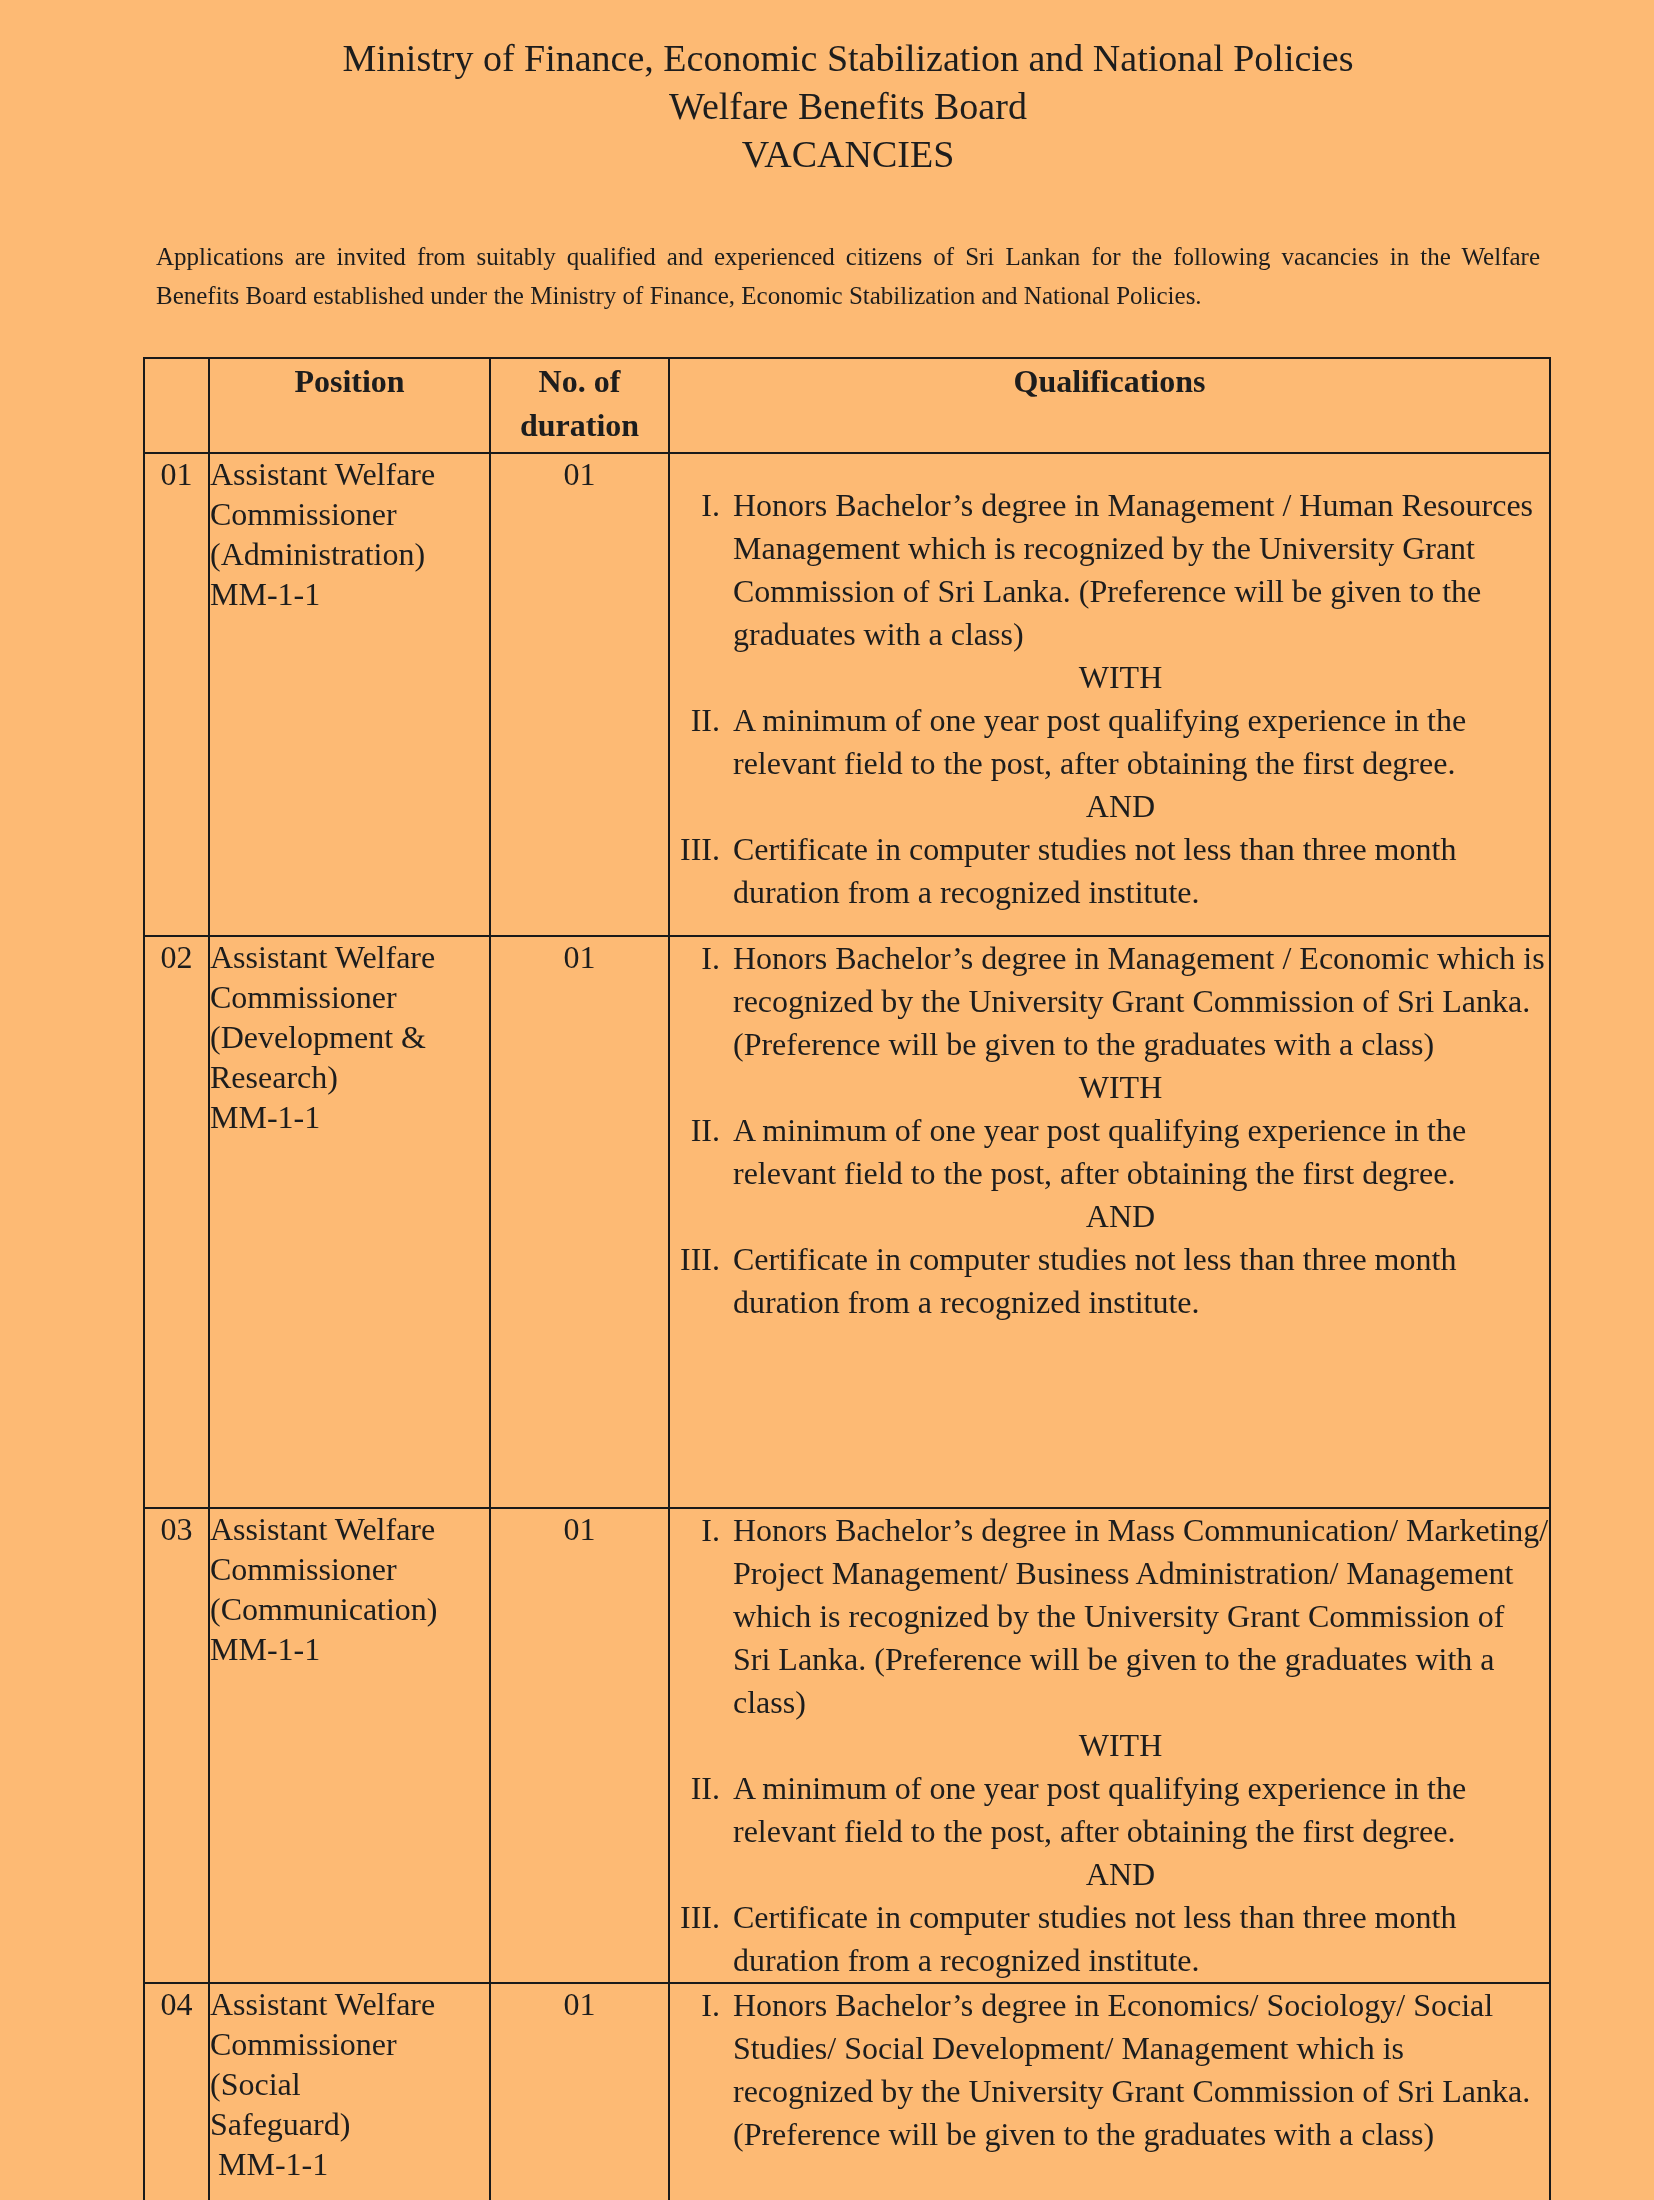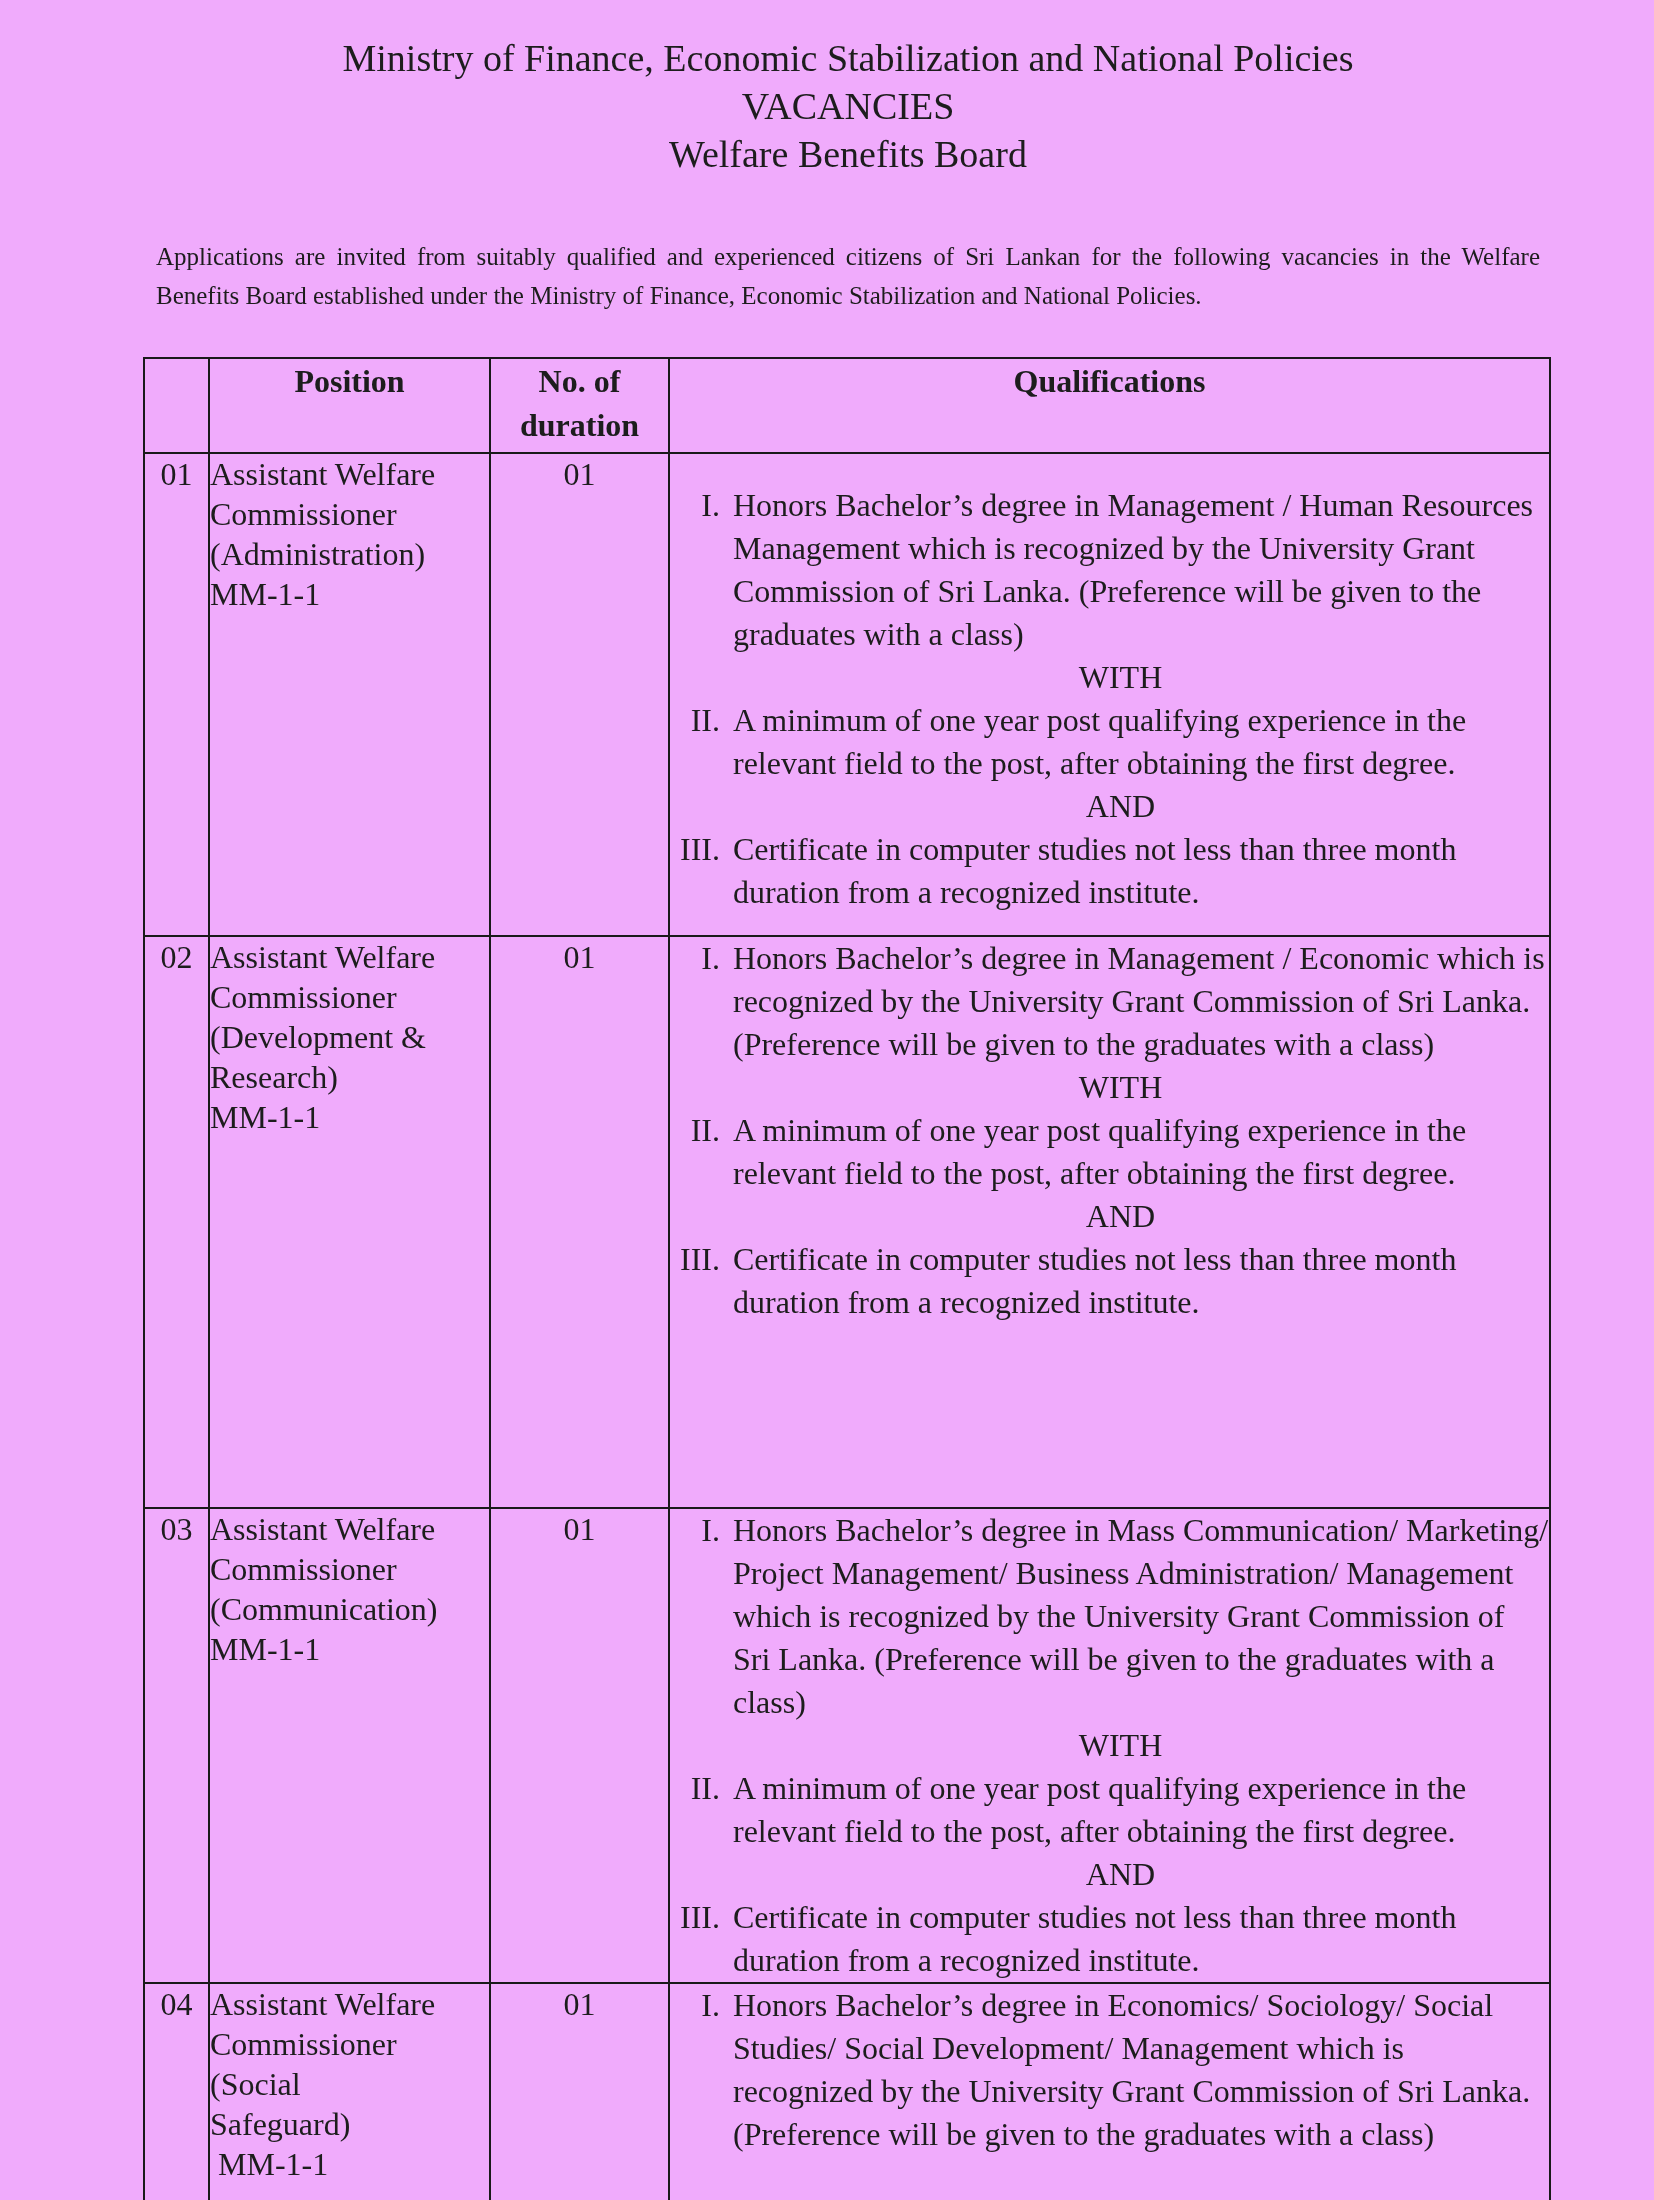--- a/index.html
+++ b/index.html
@@ -1,20 +1,20 @@
 <!DOCTYPE html>
 <html><head>
 <meta charset="utf-8">
 <style>
   html, body { margin: 0; padding: 0; background: #ffffff; }
   .page {
     position: relative;
     width: 1654px;
     height: 2200px;
-    background: #f0abfc;
+    background: #fdba74;
     color: #1d1d1d;
     font-family: "Liberation Serif", "DejaVu Serif", serif;
     overflow: hidden;
   }
   .title-block {
     padding-top: 34px;
     margin-left: 156px;
     margin-right: 114px;
     text-align: center;
     font-size: 38px;
@@ -80,22 +80,22 @@
   tr.row-3 { height: 468px; margin-left: 20px; }
   tr.row-4 { height: 249px; }
 </style>
 </head>
 <body>
 
 <div class="page">
 
   <header class="title-block">
     <div class="title-line">Ministry of Finance, Economic Stabilization and National Policies</div>
+    <div class="title-line">Welfare Benefits Board</div>
     <div class="title-line">VACANCIES</div>
-    <div class="title-line">Welfare Benefits Board</div>
   </header>
 
   <p class="intro">Applications are invited from suitably qualified and experienced citizens of Sri Lankan for the following vacancies in the Welfare Benefits Board established under the Ministry of Finance, Economic Stabilization and National Policies.</p>
 
   <table class="vacancy-table">
     <colgroup>
       <col style="width:65px">
       <col style="width:281px">
       <col style="width:179px">
       <col style="width:881px">

